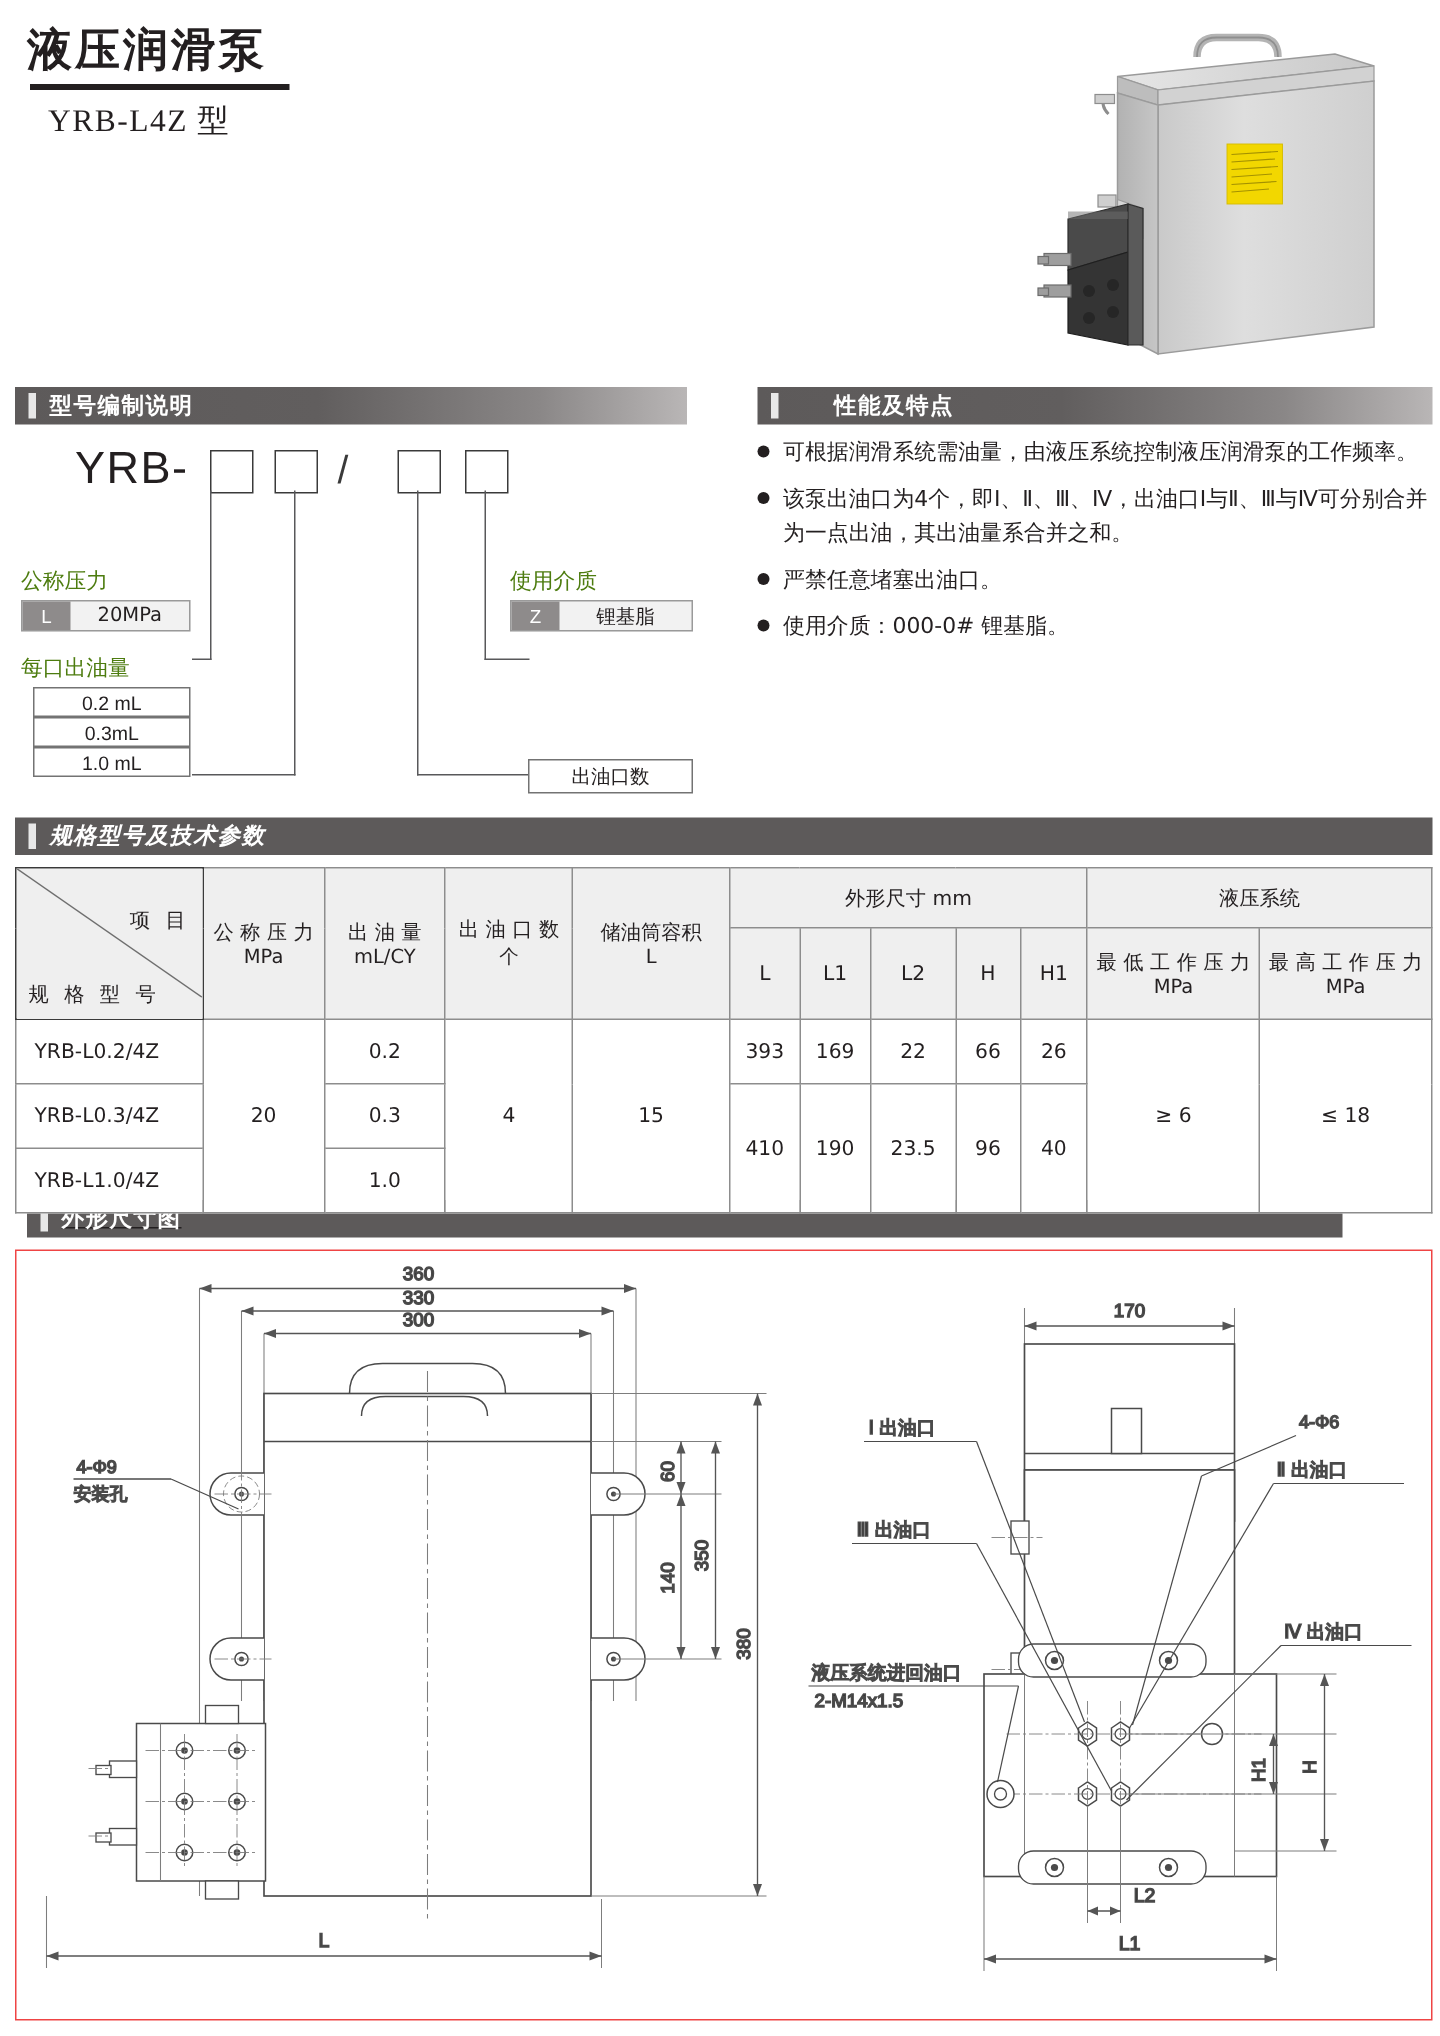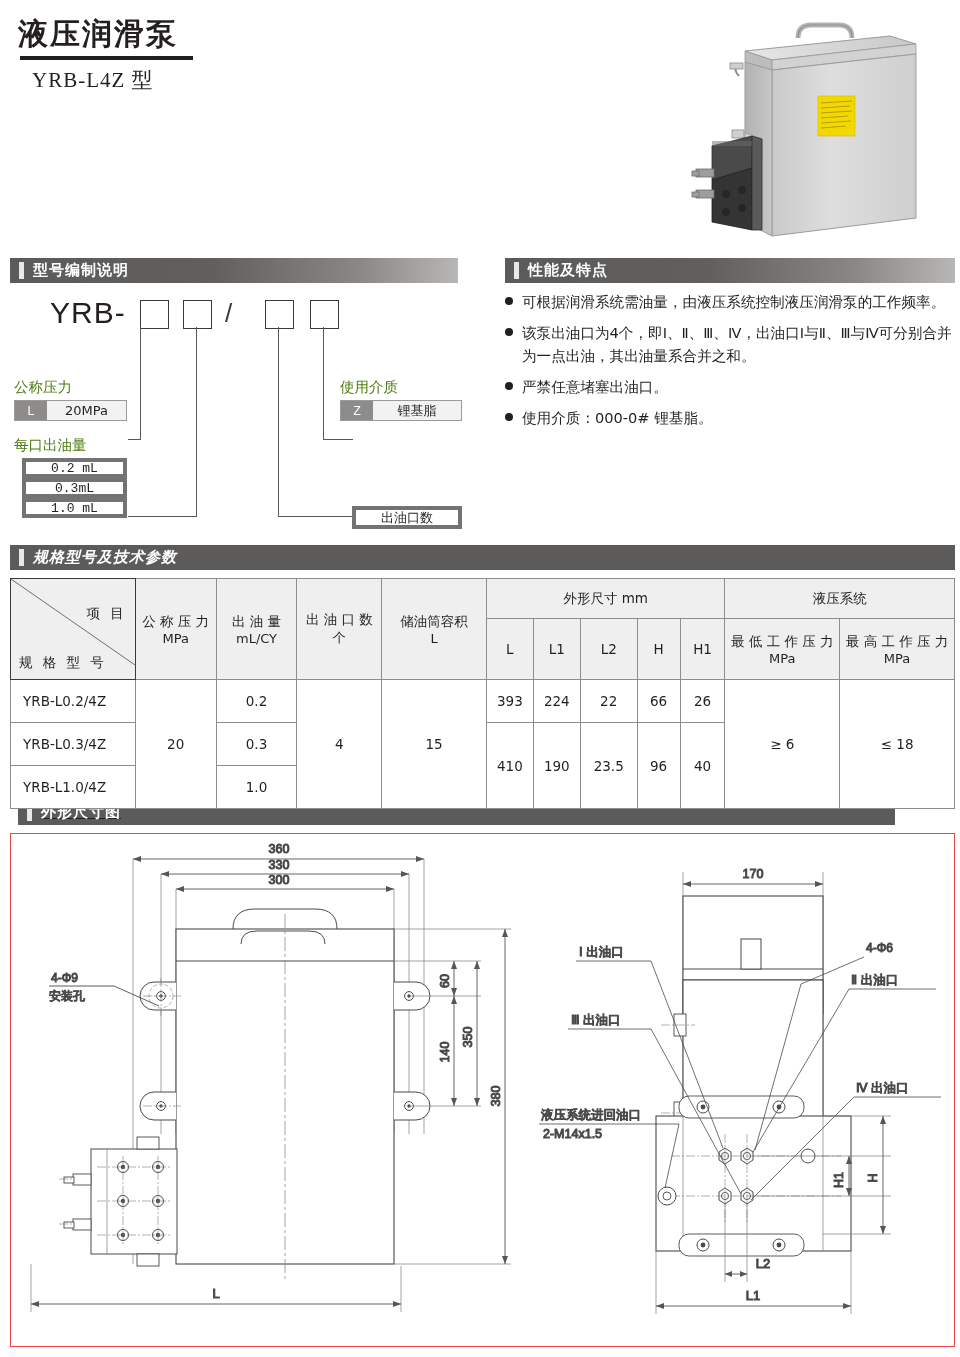--- a/index.html
+++ b/index.html
@@ -24,44 +24,44 @@
   
   .bar{position:absolute;height:25px;
        background:linear-gradient(to right,#5d5a5a 0%,#615e5e 45%,#8a8787 78%,#b9b6b6 100%);
        display:flex;align-items:center;}
   .bar.solid{background:#5d5a5a;}
   .bar .accent{width:5px;height:17px;background:#e8e8e8;margin-left:9px;margin-right:9px;flex:none;}
   .bar .btxt{color:#ffffff;font-size:15px;font-weight:bold;letter-spacing:1px;
              font-family:"DejaVu Sans","Liberation Sans",sans-serif;}
 
   #bar-model{left:10px;top:258px;width:448px;}
-  #bar-feat{left:505px;top:258px;width:450px;}
+  #bar-feat{left:505px;top:258px;width:450px;gap:28px;}
   #bar-spec{left:10px;top:545px;width:945px;font-style:italic;}
   #bar-dim{left:18px;top:800px;width:877px;text-decoration:underline;}
 
   
   .md{position:absolute;left:10px;top:288px;width:460px;height:250px;}
   .md .yrb{position:absolute;left:40px;top:8px;font-size:30px;letter-spacing:1px;
            font-family:"Liberation Sans","DejaVu Sans",sans-serif;}
   .md .sq{position:absolute;width:27px;height:27px;border:1.4px solid #3a3a3a;background:#fff;top:12px;}
   .md .slash{position:absolute;top:10px;font-size:26px;color:#3a3a3a;}
   .md .ln{position:absolute;background:#58585a;}
   .md .vln{width:1.4px;}
   .md .hln{height:1.4px;}
   .md .lab{position:absolute;font-size:14.5px;color:#4d7c0f;
            font-family:"DejaVu Sans","Liberation Sans",sans-serif;white-space:nowrap;}
   .md .cell{position:absolute;border:1px solid #9a9a9a;background:#f2f2f2;height:21px;
             display:flex;align-items:center;box-sizing:border-box;}
   .md .cell .k{background:#8e8b8b;color:#fff;font-size:12.5px;width:32px;height:100%;
                display:flex;align-items:center;justify-content:center;flex:none;}
   .md .cell .v{flex:1;display:flex;align-items:center;justify-content:center;font-size:13px;color:#231f20;
                font-family:"DejaVu Sans","Liberation Sans",sans-serif;}
-  .md .plain{position:absolute;border:4px solid #737373;background:#fff;height:20px;
+  .md .plain{position:absolute;border:1px solid #737373;background:#fff;height:20px;
              display:flex;align-items:center;justify-content:center;font-size:13px;box-sizing:border-box;
-             font-family:Liberation Mono, monospace;}
+             font-family:Liberation Sans, sans-serif;}
 
   
   .feat{position:absolute;left:505px;top:290px;width:452px;}
   .feat .row{display:flex;margin-bottom:7px;}
   .feat .dot{width:8px;height:8px;border-radius:50%;background:#231f20;flex:none;margin-top:7px;margin-right:9px;}
   .feat .txt{font-size:14.6px;line-height:1.62;color:#231f20;
              font-family:"DejaVu Sans","Liberation Sans",sans-serif;}
 
   
   .spec{position:absolute;left:10px;top:578px;width:945px;border-collapse:collapse;
@@ -281,21 +281,21 @@
       </td>
     </tr>
 
     <tr class="body">
       <td style="text-align:left;padding-left:12px">YRB-L0.2/4Z</td>
       <td rowspan="3">20</td>
       <td>0.2</td>
       <td rowspan="3">4</td>
       <td rowspan="3">15</td>
       <td>393</td>
-      <td>224</td>
+      <td>169</td>
       <td>22</td>
       <td>66</td>
       <td>26</td>
       <td rowspan="3">≥ 6</td>
       <td rowspan="3">≤ 18</td>
     </tr>
     <tr class="body">
       <td style="text-align:left;padding-left:12px">YRB-L0.3/4Z</td>
       <td>0.3</td>
       <td rowspan="2">410</td>

